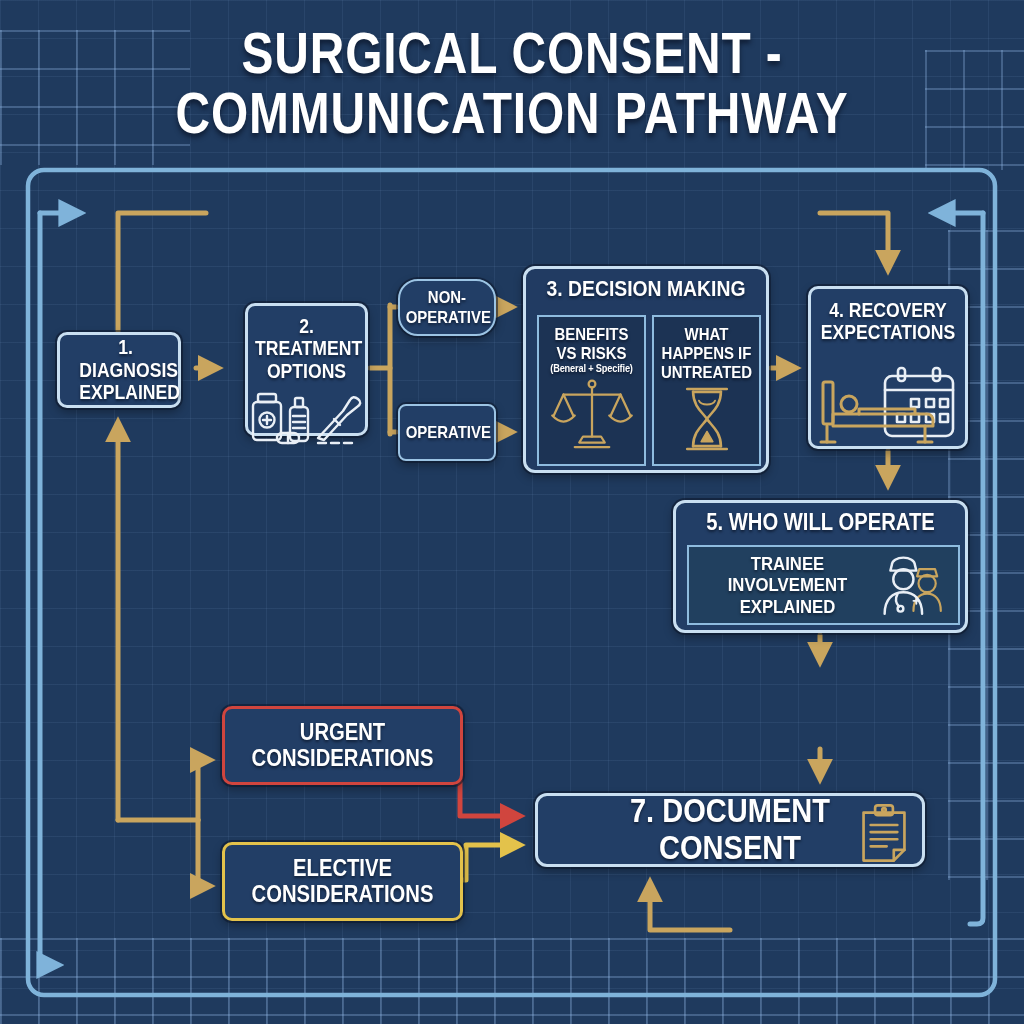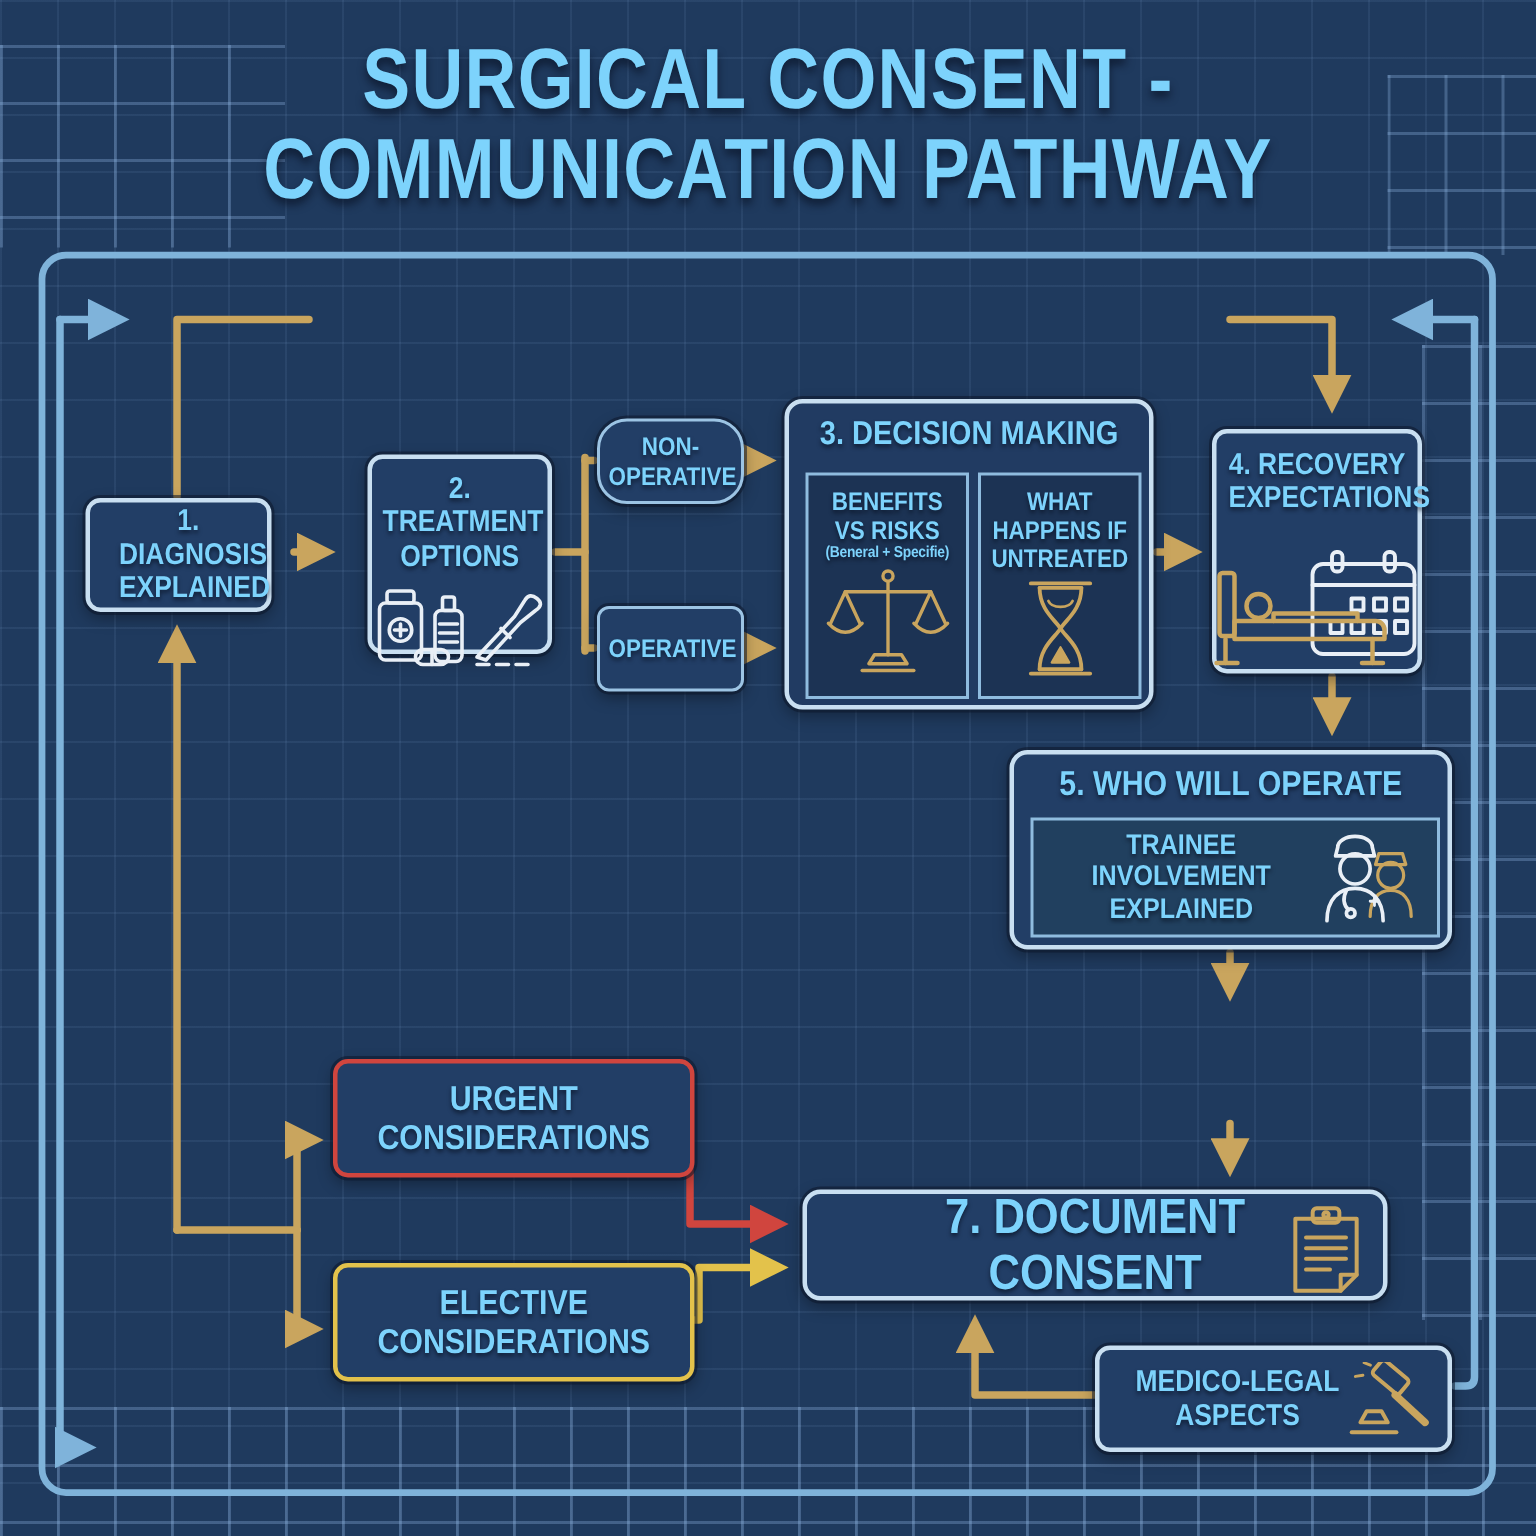--- a/index.html
+++ b/index.html
@@ -1,20 +1,20 @@
 <!DOCTYPE html>
 <html><head>
 <meta charset="utf-8">
 <style>
   html,body{margin:0;padding:0;background:#16233a;}
   #canvas{
     position:relative;width:1024px;height:1024px;overflow:hidden;
     background:#1F3A5E;
     font-family:"Liberation Sans",sans-serif;
-    color:#7dd3fc;
+    color:#ffffff;
   }
   .grid{
     position:absolute;pointer-events:none;
     background-image:
       linear-gradient(rgba(130,170,220,0.10) 1.5px, transparent 1.5px),
       linear-gradient(90deg, rgba(130,170,220,0.10) 1.5px, transparent 1.5px);
     background-size:38px 38px;
   }
   .grid.base{inset:0;}
   .grid.strong{
@@ -182,21 +182,21 @@
           <path d="M16 8 C16 28 30 37 35 45 C30 53 16 62 16 82"></path>
           <path d="M54 8 C54 28 40 37 35 45 C40 53 54 62 54 82"></path>
           <path d="M16 8 H54 M16 82 H54"></path>
           <path d="M24 20 C27 27 43 27 46 20" stroke-width="2.5"></path>
           <path d="M27 76 L35 62 L43 76 z" fill="#C9A55E" stroke-width="2"></path>
         </svg>
       </div>
     </div>
   </div>
 
-  <div class="box" style="left:808px;top:286px;width:140px;height:163px;flex-direction:column;justify-content:flex-start;padding-top:10px;gap:20px;">
+  <div class="box" style="left:808px;top:286px;width:160px;height:163px;flex-direction:column;justify-content:flex-start;padding-top:10px;gap:20px;">
     <div class="label" style="font-size:20px;">4. RECOVERY
 EXPECTATIONS</div>
     <div style="position:relative;width:142px;height:100px;margin-top:2px;">
       <svg style="position:absolute;right:2px;top:0;" width="76" height="74" viewBox="0 0 76 74" fill="none" stroke="#E9EFF6" stroke-width="2.6" stroke-linecap="round" stroke-linejoin="round">
         <rect x="4" y="10" width="68" height="60" rx="7"></rect>
         <rect x="17" y="2" width="7" height="13" rx="3"></rect>
         <rect x="52" y="2" width="7" height="13" rx="3"></rect>
         <path d="M4 24 H72"></path>
         <rect x="30" y="33" width="8" height="8"></rect>
           <rect x="45" y="33" width="8" height="8"></rect>
@@ -258,27 +258,14 @@
 
   <div class="box" style="left:222px;top:706px;width:241px;height:79px;border-color:#D0453E;border-width:3.5px;">
     <div class="label" style="font-size:23px;">URGENT
 CONSIDERATIONS</div>
   </div>
   <div class="box" style="left:222px;top:842px;width:241px;height:79px;border-color:#E3C24B;border-width:3.5px;">
     <div class="label" style="font-size:23px;">ELECTIVE
 CONSIDERATIONS</div>
   </div>
 
-  <div class="box" style="left:730px;top:897px;width:238px;height:71px;justify-content:flex-start;padding-left:12px;">
-    <div class="label" style="font-size:20px;width:160px;">MEDICO-LEGAL
-ASPECTS</div>
-    <div class="iconwrap" style="position:absolute;right:10px;top:8px;">
-      <svg width="58" height="54" viewBox="0 0 70 64" fill="none" stroke="#C9A55E" stroke-width="3.2" stroke-linecap="round" stroke-linejoin="round">
-        <rect x="22" y="4" width="28" height="15" rx="3" transform="rotate(40 36 12)"></rect>
-        <path d="M20 2 l-5 -2 M14 10 l-6 1" stroke-width="2.4"></path>
-        <path d="M40 26 L64 48" stroke-width="6"></path>
-        <path d="M12 48 h22 l-5 -9 h-12 z"></path>
-        <path d="M5 56 h36"></path>
-      </svg>
-    </div>
-  </div>
 
 </div>
 
 </body></html>

